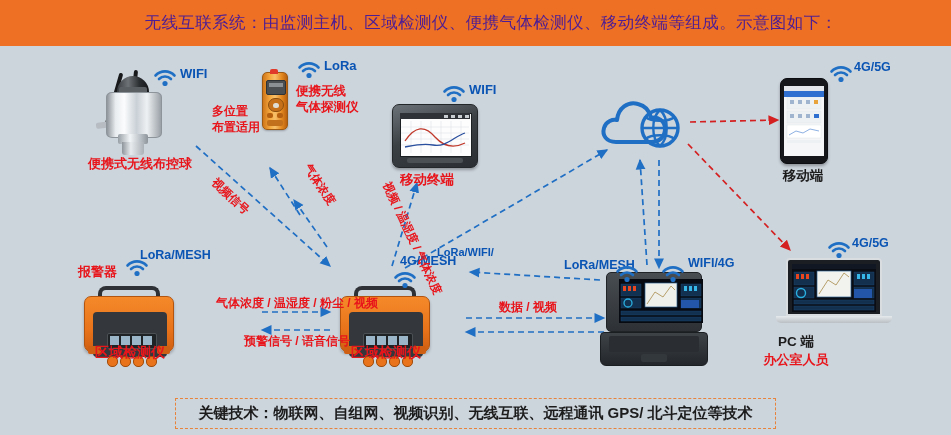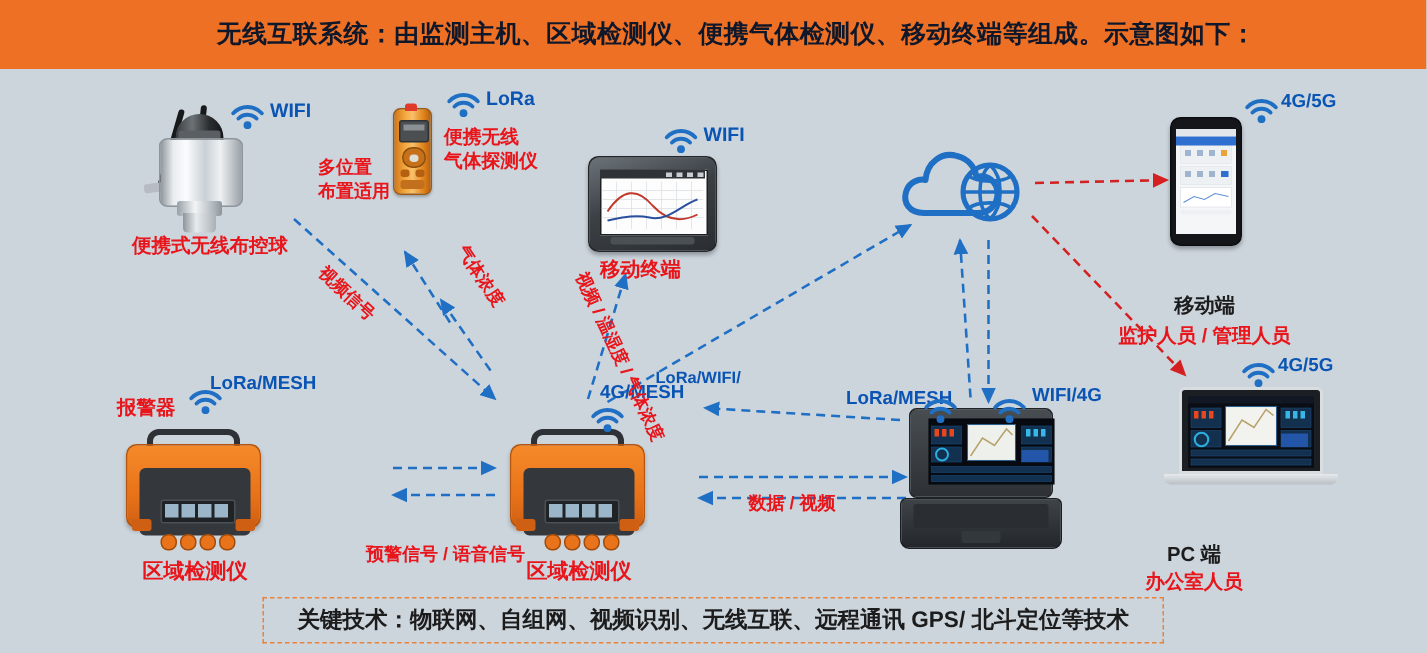--- a/index.html
+++ b/index.html
@@ -10,21 +10,21 @@
     -webkit-font-smoothing:antialiased;
   }
   #stage{position:relative;width:951px;height:435px;overflow:hidden;background:#ccd4dc;}
 
   
   .header{
     position:absolute;left:0;top:0;width:951px;height:46px;
     background:#ee7024;display:flex;align-items:center;justify-content:center;
   }
   .header-title{
-    color:#0f172a;font-size:16.5px;font-weight:bold;letter-spacing:.4px;
+    color:#4c1d95;font-size:16.5px;font-weight:normal;letter-spacing:.4px;
     white-space:nowrap;
     margin-left:31px;
   }
 
   
   .footer{
     position:absolute;left:0;bottom:0;width:951px;height:43px;
     display:flex;align-items:center;justify-content:center;
   }
   .footer-box{
@@ -34,21 +34,21 @@
 
   
   #links{position:absolute;left:0;top:0;width:951px;height:435px;}
 
   
   .node{position:absolute;}
   .lbl{position:absolute;white-space:nowrap;line-height:1.18;}
   .lbl-red{color:#e8151b;font-weight:bold;}
   .lbl-blue{color:#0a55b4;font-weight:bold;}
   .lbl-dark{color:#1c1c1c;font-weight:bold;}
-  .lbl-c{text-align:center;transform:translateX(-50%);margin-top:28px;}
+  .lbl-c{text-align:center;transform:translateX(-50%);}
 
   
   .sig{position:absolute;width:26px;height:20px;}
 
   
   
   .camball{position:absolute;}
   .cb-body{
     position:absolute;left:18px;top:22px;width:54px;height:44px;border-radius:6px/5px;
     background:linear-gradient(90deg,#8f969c 0%,#e9edf0 16%,#fbfcfd 32%,#c9d0d6 55%,#eef1f3 74%,#9aa1a7 100%);
@@ -309,21 +309,20 @@
   </div>
   <svg class="sig" style="left:828px;top:62px;" viewBox="0 0 26 20">
     <g fill="none" stroke="#1f6fc4" stroke-width="2.6" stroke-linecap="round">
       <path d="M3.5,9.5 A13,13 0 0 1 22.5,9.5"></path>
       <path d="M7,13 A8.4,8.4 0 0 1 19,13"></path>
     </g>
     <circle cx="13" cy="17.5" r="2.6" fill="#1f6fc4"></circle>
   </svg>
   <div class="lbl lbl-blue" style="left:854px;top:60px;font-size:12.5px;">4G/5G</div>
   <div class="lbl lbl-dark lbl-c" style="left:803px;top:168px;font-size:13.5px;">移动端</div>
-  <div class="lbl lbl-red lbl-c" style="left:803px;top:188px;font-size:13px;">监护人员 / 管理人员</div>
 
   <div class="node laptop" style="left:786px;top:258px;width:100px;height:68px;">
     <div class="lt-lid">
       <div class="lt-scr">
         <svg width="84" height="48" viewBox="0 0 84 48">
           <rect x="0" y="0" width="84" height="48" fill="#0a0d14"></rect>
           <rect x="0" y="0" width="84" height="5" fill="#111723"></rect>
           <g fill="#14304f" stroke="#1d4a78" stroke-width="0.4">
             <rect x="2" y="8" width="20" height="13"></rect>
             <rect x="2" y="23" width="20" height="11"></rect>
@@ -475,20 +474,21 @@
       <path d="M7,13 A8.4,8.4 0 0 1 19,13"></path>
     </g>
     <circle cx="13" cy="17.5" r="2.6" fill="#1f6fc4"></circle>
   </svg>
   <div class="lbl lbl-blue" style="left:688px;top:256px;font-size:12.5px;">WIFI/4G</div>
 
   <div class="lbl lbl-red" style="left:218px;top:176px;font-size:11.5px;transform:rotate(43deg);transform-origin:left top;">视频信号</div>
   <div class="lbl lbl-red" style="left:312px;top:162px;font-size:11.5px;transform:rotate(56deg);transform-origin:left top;">气体浓度</div>
   <div class="lbl lbl-red" style="left:392px;top:180px;font-size:11.5px;transform:rotate(65deg);transform-origin:left top;">视频 / 温湿度 / 气体浓度</div>
 
+  <div class="lbl lbl-red lbl-c" style="left:297px;top:296px;font-size:12px;">气体浓度 / 温湿度 / 粉尘 / 视频</div>
   <div class="lbl lbl-red lbl-c" style="left:297px;top:334px;font-size:12px;">预警信号 / 语音信号</div>
   <div class="lbl lbl-red lbl-c" style="left:528px;top:300px;font-size:12px;">数据 / 视频</div>
 
   <div class="footer">
     <div class="footer-box">
       <div class="footer-text">关键技术：物联网、自组网、视频识别、无线互联、远程通讯 GPS/ 北斗定位等技术</div>
     </div>
   </div>
 
 </div>

